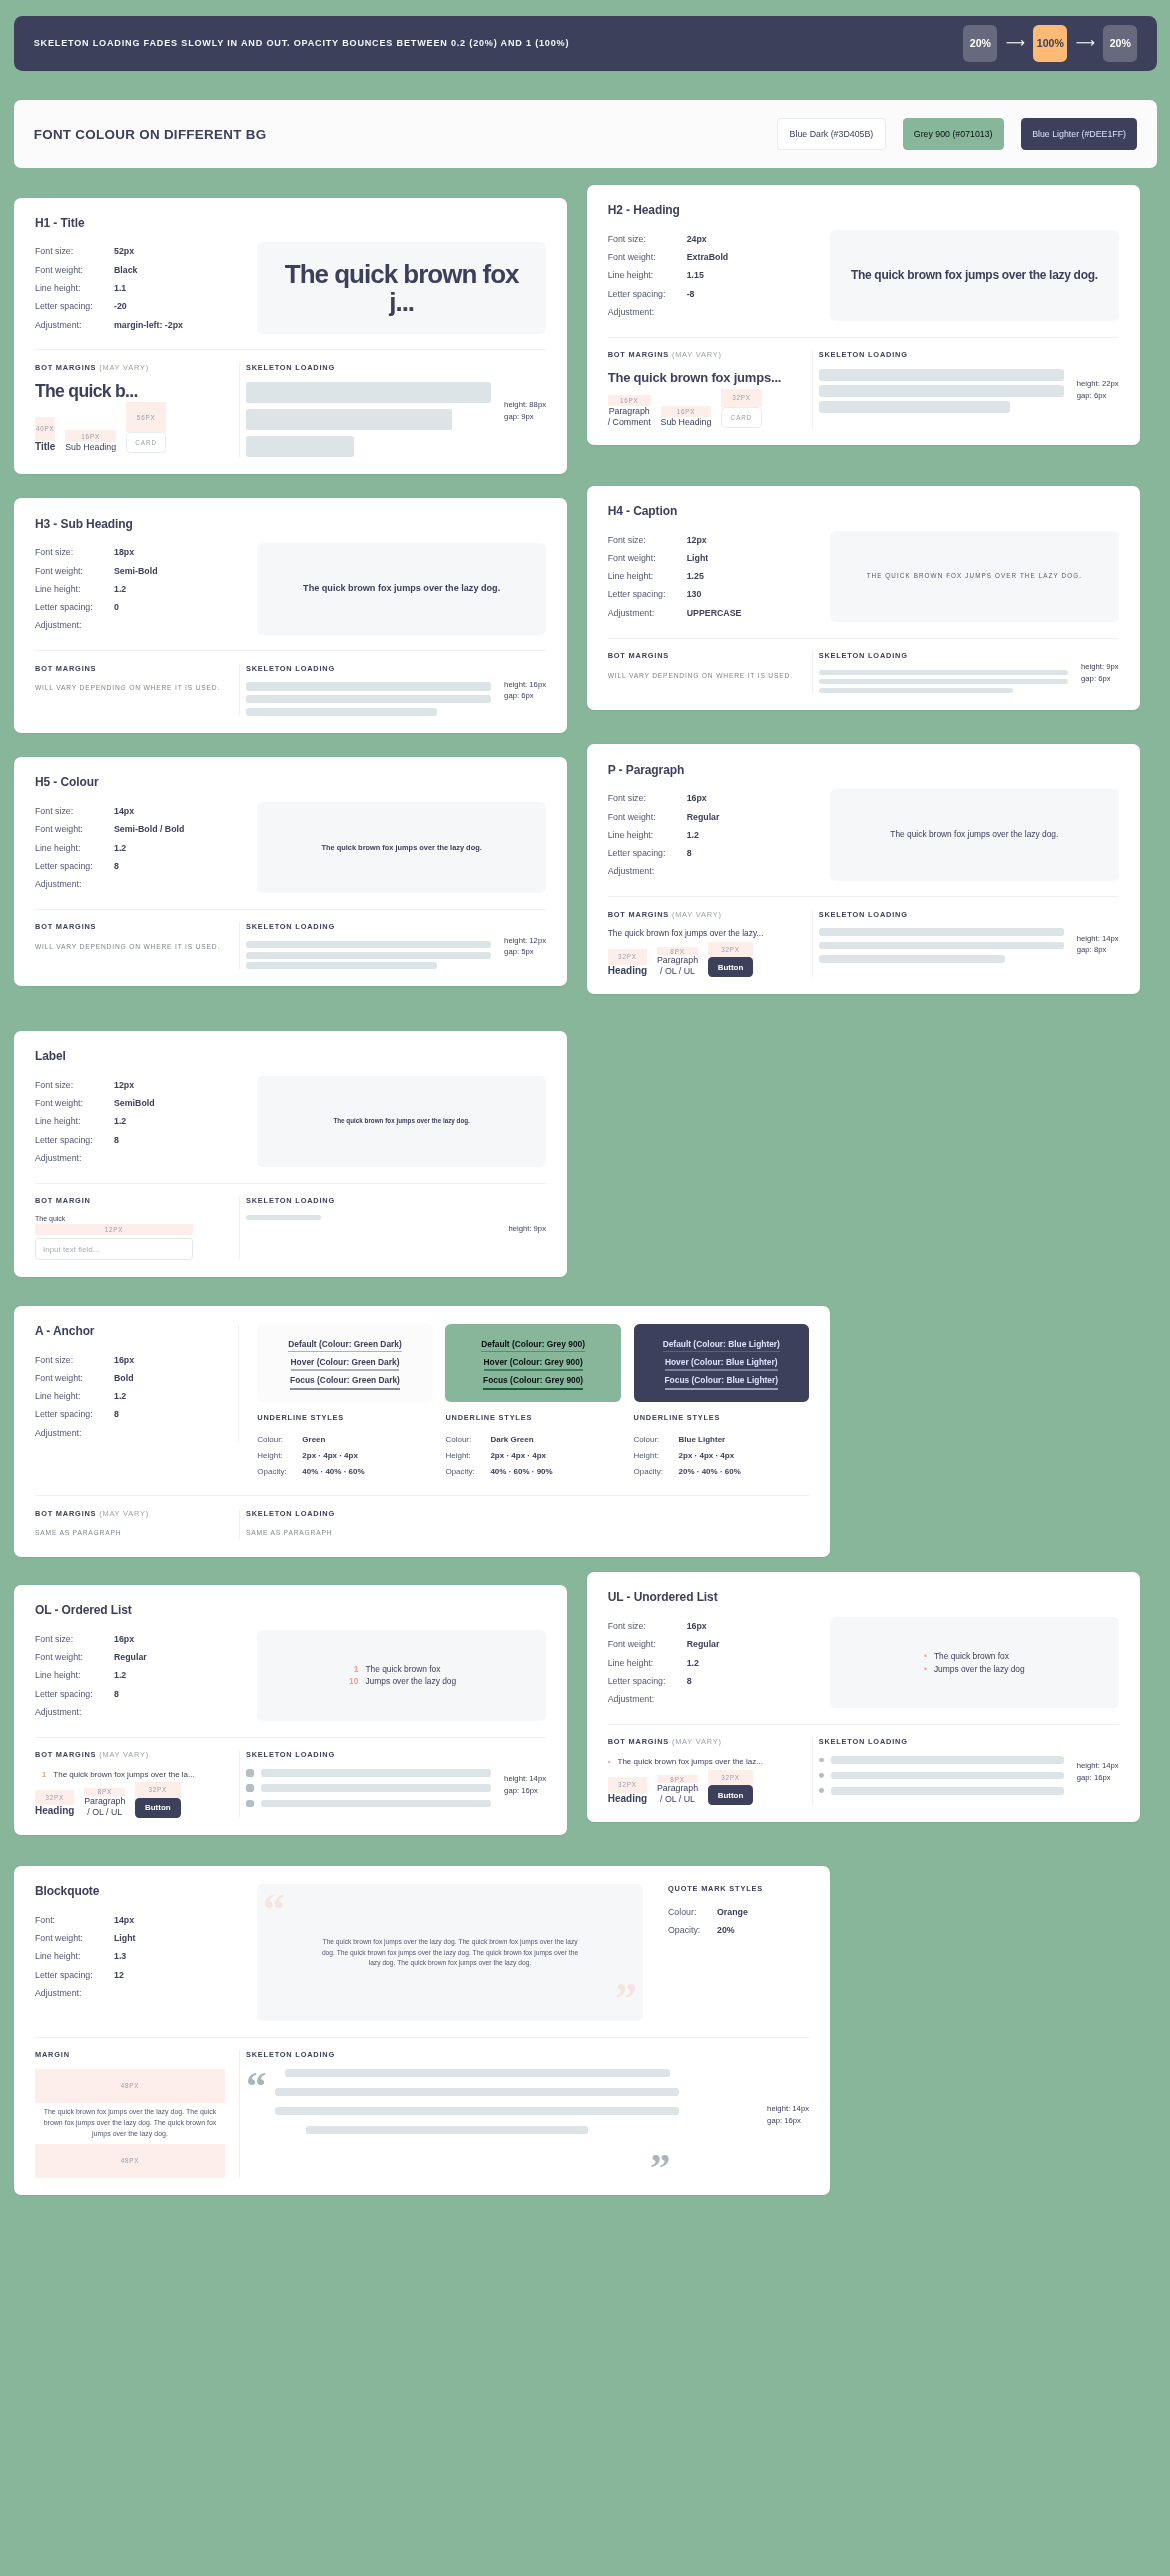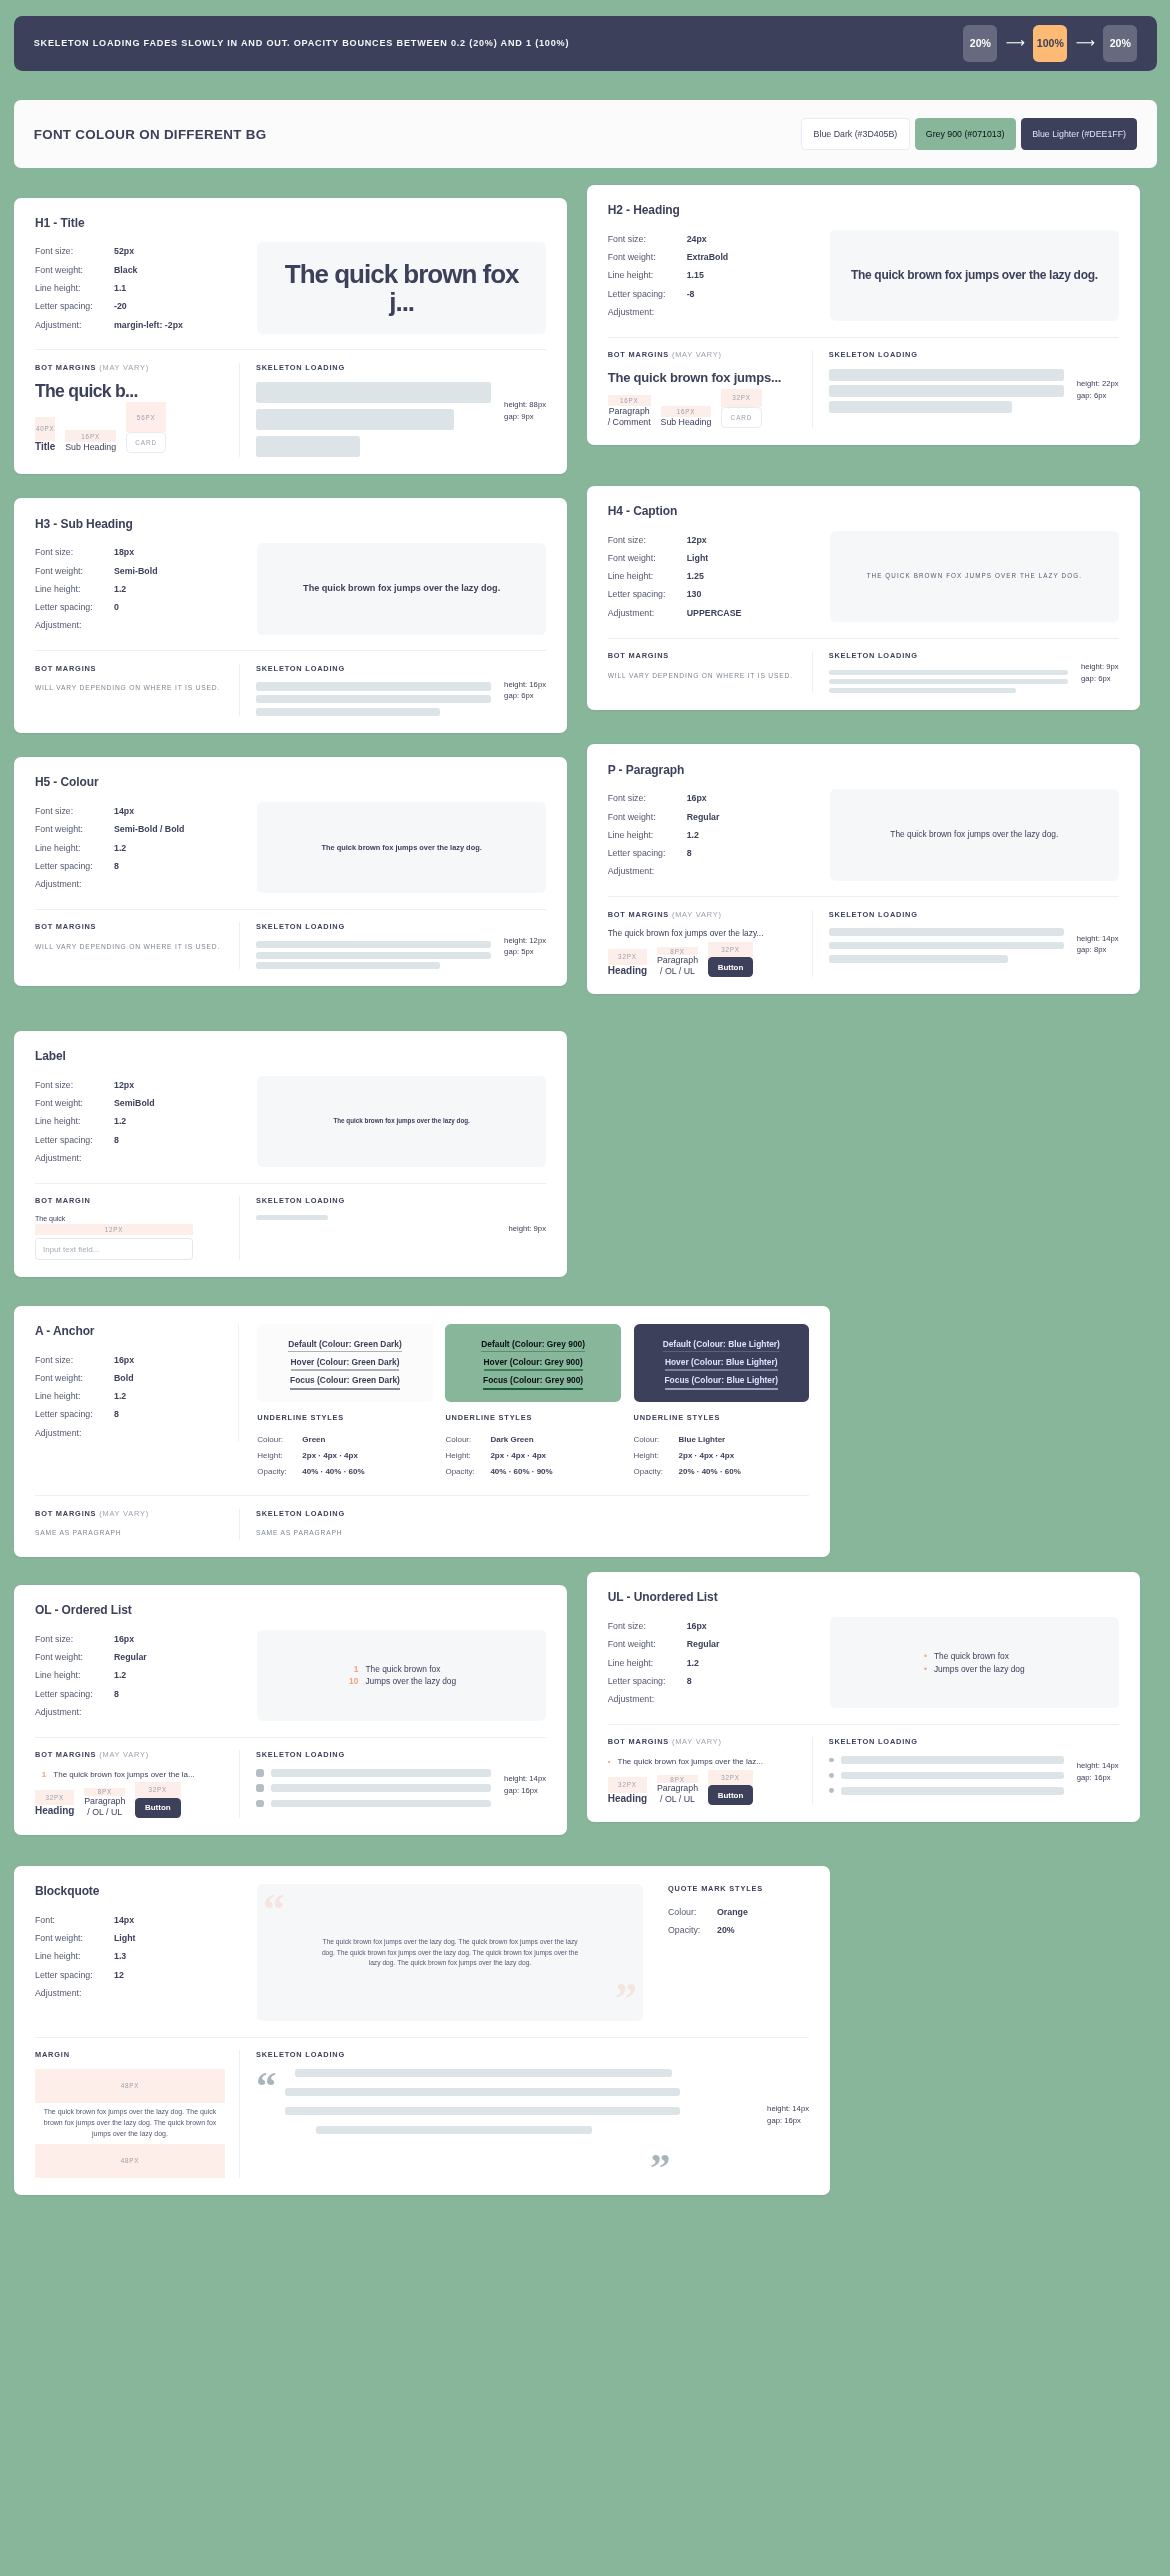--- a/index.html
+++ b/index.html
@@ -44,21 +44,21 @@
     border-radius: 7px;
     height: 68px;
     display: flex; align-items: center;
     padding: 0 19.7px;
     margin-bottom: 29.5px;
   }
   .bg-title {
     font-size: 13.4px; font-weight: 800; letter-spacing: 0.3px;
     text-transform: uppercase; flex: 1;
   }
-  .bg-swatches { display: flex; gap: 5px; }
+  .bg-swatches { display: flex; gap: 17px; }
   .swatch {
     height: 32px; border-radius: 4.2px;
     display: flex; align-items: center; justify-content: center;
     padding: 0 11.3px; font-size: 8.8px; font-weight: 500;
   }
   .swatch.white { background: #ffffff; border: 0.7px solid #e7ecef; color: #3d405b; }
   .swatch.green { background: #88b69b; color: #071013; }
   .swatch.blue  { background: #3d405b; color: #dee1ff; }
 
   .grid { display: flex; flex-wrap: wrap; column-gap: 19.7px; row-gap: 24px; align-items: flex-start; }
@@ -91,21 +91,21 @@
   .pv-h3 { font-size: 9.1px; font-weight: 600; line-height: 1.25; }
   .pv-h4 { font-size: 6.3px; font-weight: 300; line-height: 1.4; letter-spacing: 1.1px; text-transform: uppercase; color: #53576f; }
   .pv-h5 { font-size: 7.4px; font-weight: 600; line-height: 1.3; }
   .pv-p  { font-size: 8.4px; font-weight: 400; line-height: 1.35; }
   .pv-label { font-size: 6.3px; font-weight: 600; line-height: 1.35; }
 
   .divider { height: 0.7px; background: #edf0f2; margin: 15.5px 0 12.7px 0; }
 
   .bot-row { display: flex; }
   .bot-left { width: 204px; flex: none; padding-right: 14px; }
-  .bot-right { flex: 1; border-left: 0.7px solid #edf0f2; padding-left: 16px; display: flex; gap: 12.7px; }
+  .bot-right { flex: 1; border-left: 0.7px solid #edf0f2; padding-left: 6px; display: flex; gap: 12.7px; }
 
   .sec-head { font-size: 7.4px; font-weight: 700; letter-spacing: 0.8px; text-transform: uppercase; margin-bottom: 9.8px; }
   .sec-head .muted { color: #9aa0ad; font-weight: 400; }
   .note { font-size: 6.7px; letter-spacing: 0.8px; text-transform: uppercase; color: #7d8491; line-height: 1.8; }
 
   .skel-wrap { flex: 1; display: flex; flex-direction: column; }
   .skel-bar { background: #dde4e7; border-radius: 2.8px; }
   .skel-meta { font-size: 7.7px; line-height: 1.5; color: #3d405b; white-space: nowrap; padding-top: 1.4px; }
 
   

